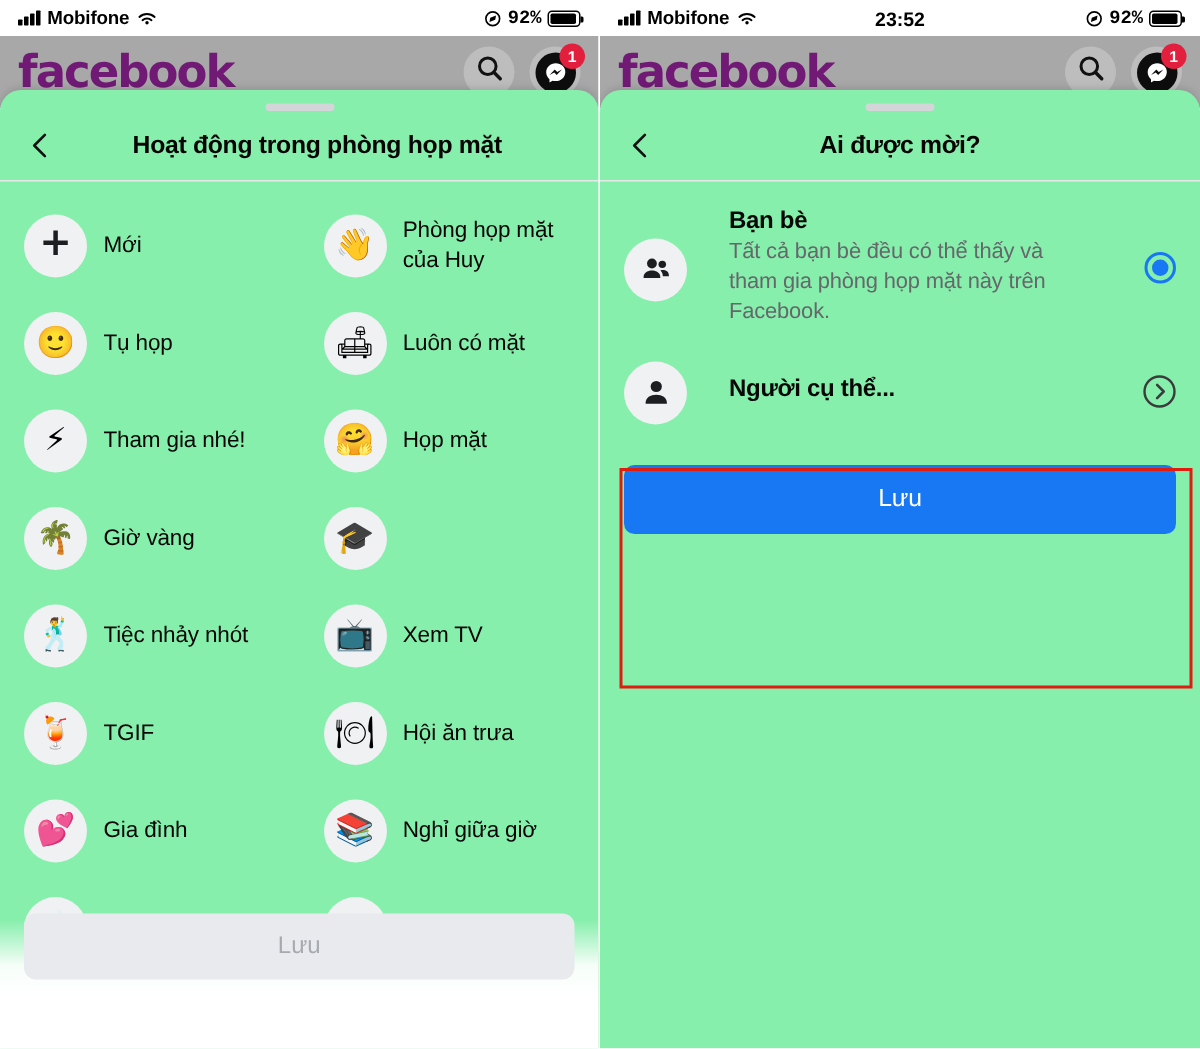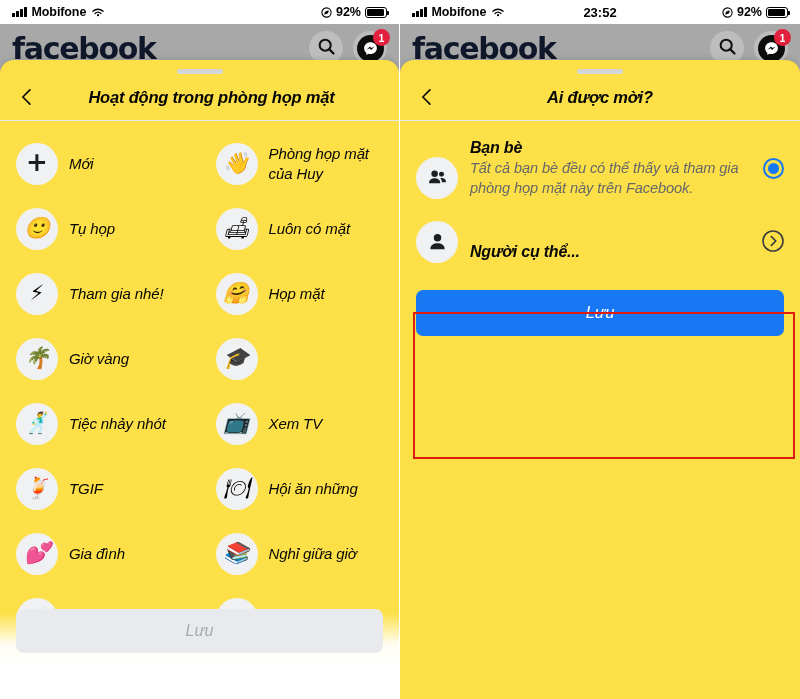--- a/index.html
+++ b/index.html
@@ -42,21 +42,21 @@
   .wifi { position: relative; width: 14px; height: 11px; }
   .sb-center {
     position: absolute; left: 0; right: 0; text-align: center;
     font-size: 13px; font-weight: bold; letter-spacing: 0px;
   }
   .sb-right {
     margin-left: auto; display: flex; align-items: center; gap: 4px;
     position: relative; z-index: 2;
   }
   .loc-icon { width: 11px; height: 11px; }
-  .batt-pct { font-size: 12.5px; font-weight: bold; }
+  .batt-pct { font-size: 12.5px; font-weight: bold; font-family: Liberation Mono, monospace; }
   .batt {
     width: 22px; height: 11px; border: 1.3px solid #000; border-radius: 3px;
     position: relative; display: flex; align-items: center; padding: 1px;
   }
   .batt::after {
     content: ""; position: absolute; right: -3px; top: 3.3px;
     width: 1.8px; height: 4px; background: #000; border-radius: 0 1px 1px 0;
   }
   .batt-fill { background: #000; height: 100%; border-radius: 1.2px; width: 92%; }
 
@@ -65,21 +65,21 @@
     position: relative;
     height: 48px;
     background: #a8a8a8;
     display: flex; align-items: center;
     padding: 0 12px;
     overflow: hidden;
   }
   .fblogo {
     font-family: "DejaVu Sans", sans-serif;
     font-size: 30px; font-weight: bold;
-    color: #0f172a;
+    color: #701a75;
     letter-spacing: -1.3px;
     line-height: 1;
     margin-top: 2px;
   }
   .fb-actions { margin-left: auto; display: flex; align-items: center; gap: 10px; }
   .fb-circ {
     width: 34px; height: 34px; border-radius: 50%;
     background: #bdbdbd;
     display: flex; align-items: center; justify-content: center;
     position: relative;
@@ -94,26 +94,25 @@
     background: #e2203d; color: #fff;
     font-size: 10.5px; font-weight: bold;
     display: flex; align-items: center; justify-content: center;
     padding: 0 4px;
   }
 
   
   .sheet {
     position: absolute;
     left: 0; right: 0; top: 60px; bottom: 0;
-    background: #fde047;
+    background: #86efac;
     border-radius: 14px 14px 0 0;
     box-shadow: 0 -1px 6px rgba(0,0,0,0.13);
     overflow: hidden;
     z-index: 4;
-    font-style: italic;
   }
   .grabber {
     width: 46px; height: 5px; border-radius: 3px;
     background: #d3d5d9;
     margin: 9px auto 0;
   }
   .sheet-head {
     display: flex; align-items: center;
     height: 46px;
     padding: 0 16px;
@@ -177,23 +176,23 @@
     background: #e8eaed;
     display: flex; align-items: center; justify-content: center;
     font-size: 16px; color: #a7abb1;
     z-index: 7;
     cursor: pointer;
   }
 
   
   .opts { padding: 8px 0 0; }
   .opt-row {
-    display: flex; align-items: flex-end;
+    display: flex; align-items: center;
     padding: 10px 14px 10px 16px;
-    gap: 12px;
+    gap: 28px;
     cursor: pointer;
   }
   .opt-ico {
     flex: 0 0 auto;
     width: 42px; height: 42px; border-radius: 50%;
     background: #eff1f3;
     display: flex; align-items: center; justify-content: center;
     margin-top: 2px;
   }
   .opt-text { flex: 1 1 auto; padding-right: 4px; }
@@ -361,21 +360,21 @@
             <div class="cell-label">Xem TV</div>
           </div>
         </div>
         <div class="grid-row">
           <div class="cell">
             <div class="emoji-circ">🍹</div>
             <div class="cell-label">TGIF</div>
           </div>
           <div class="cell">
             <div class="emoji-circ">🍽</div>
-            <div class="cell-label">Hội ăn những</div>
+            <div class="cell-label">Hội ăn trưa</div>
           </div>
         </div>
         <div class="grid-row">
           <div class="cell">
             <div class="emoji-circ">💕</div>
             <div class="cell-label">Gia đình</div>
           </div>
           <div class="cell">
             <div class="emoji-circ">📚</div>
             <div class="cell-label">Nghỉ giữa giờ</div>

